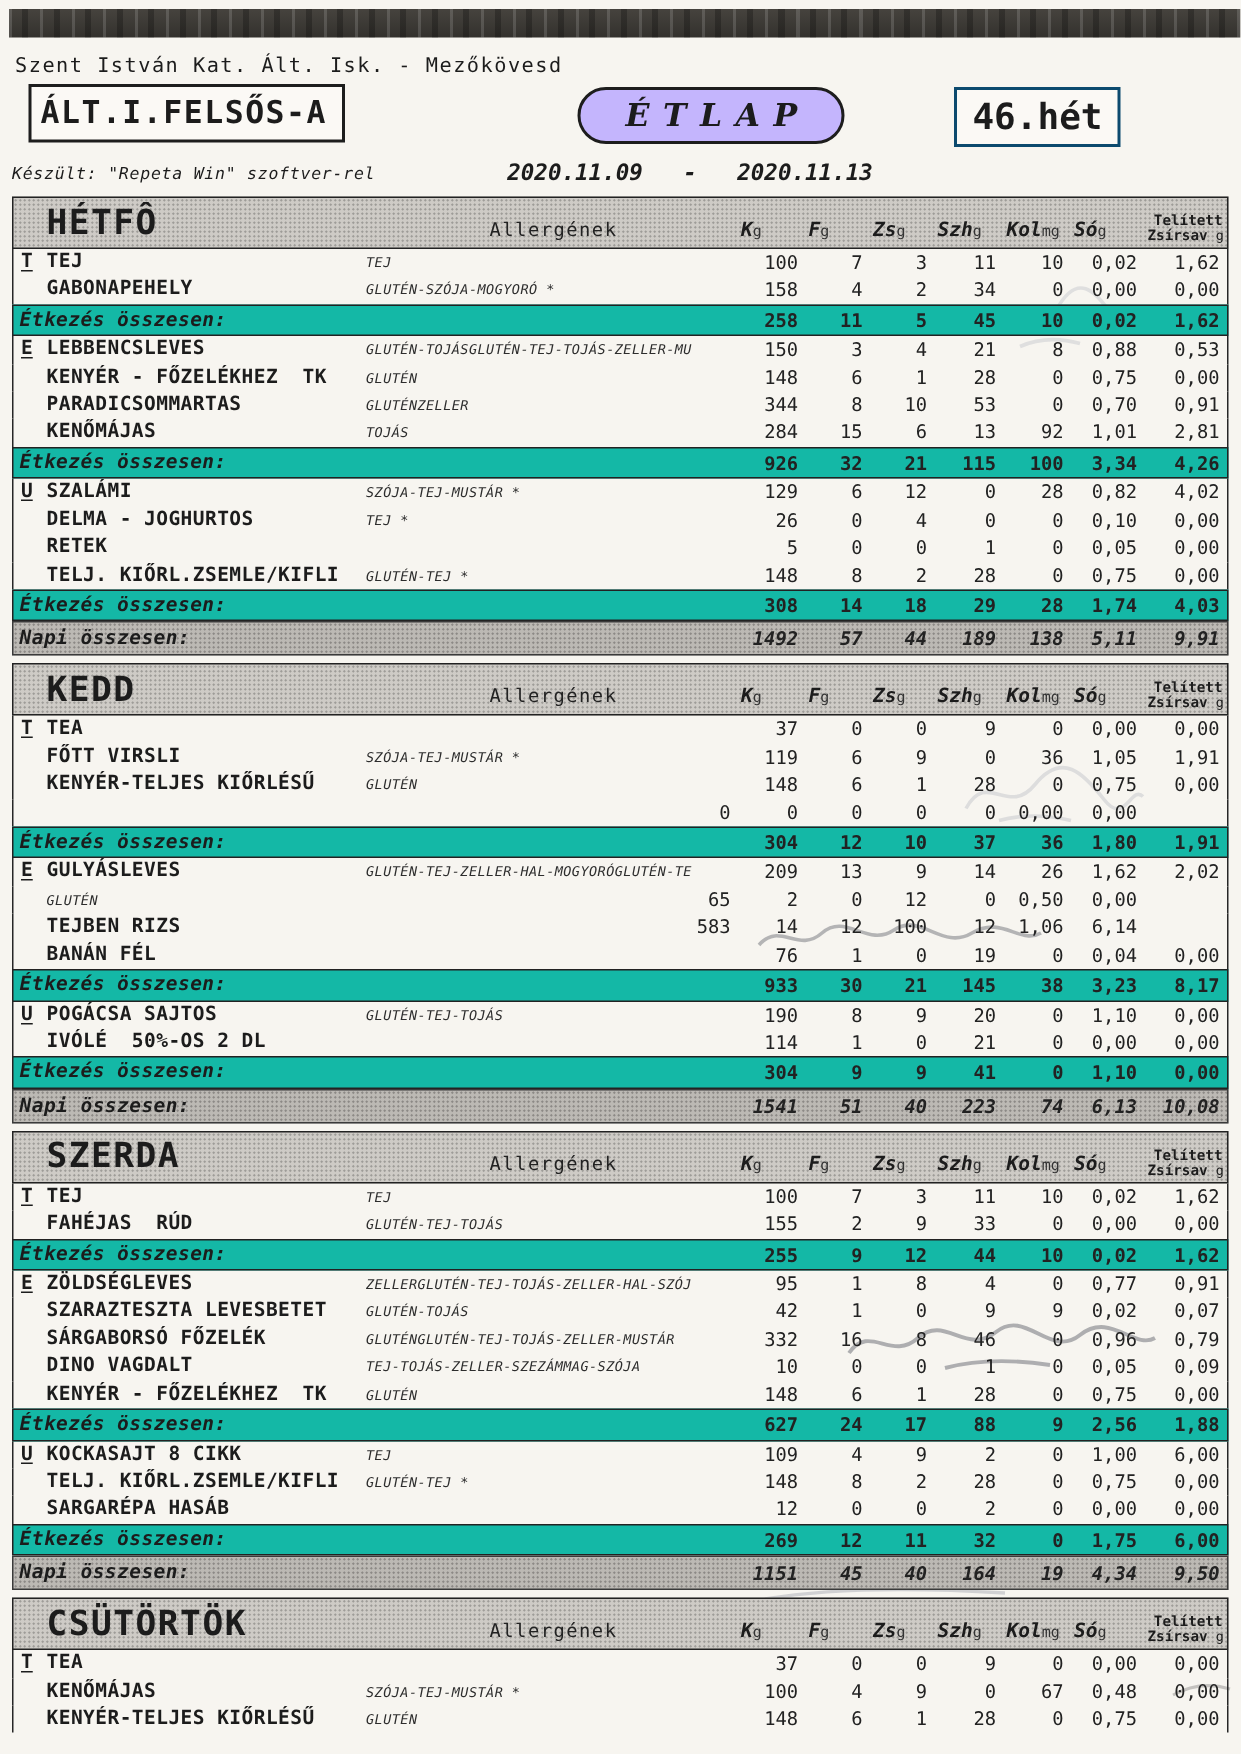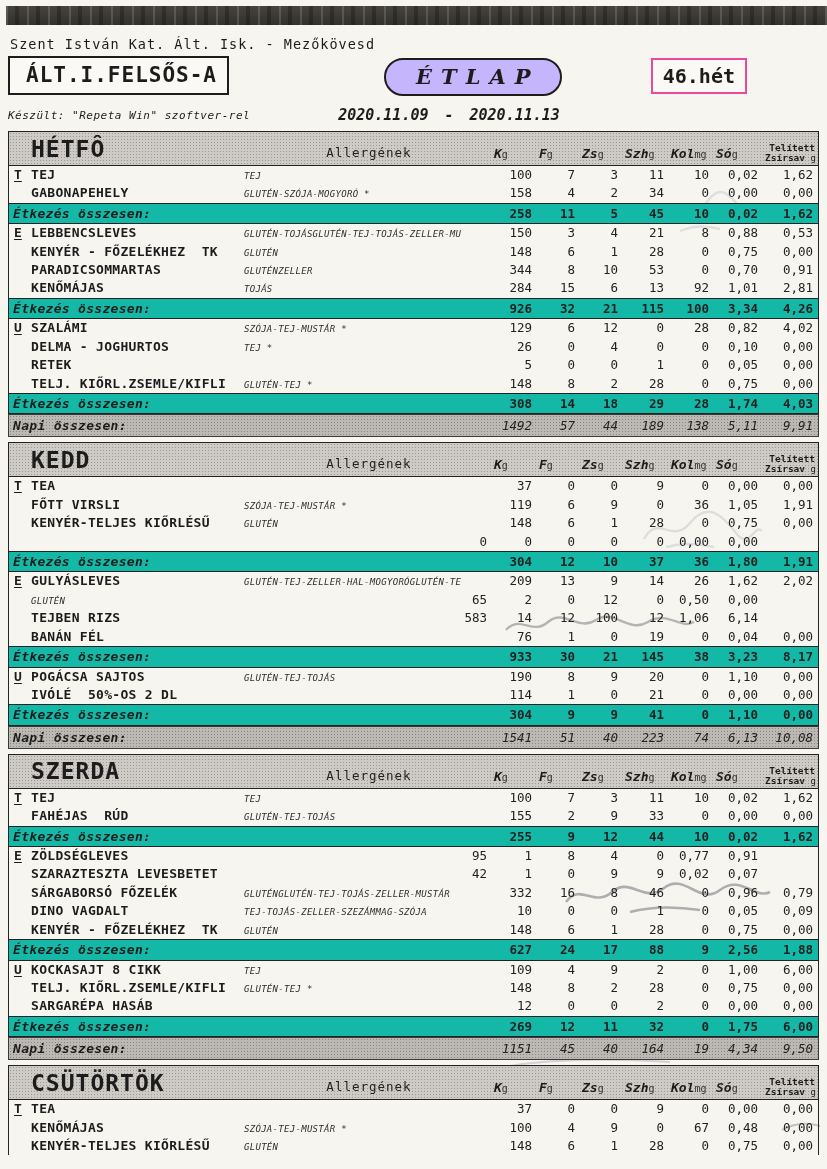--- a/index.html
+++ b/index.html
@@ -11,31 +11,31 @@
   }
   .scan-band{
     position:absolute;top:6px;left:6px;right:0;height:19px;
     background:
       repeating-linear-gradient(90deg, rgba(255,255,255,.14) 0 2px, rgba(0,0,0,0) 2px 9px, rgba(0,0,0,.25) 9px 13px, rgba(0,0,0,0) 13px 21px),
       linear-gradient(#46433e,#33312d);
   }
   .content{position:relative;padding:34px 8px 0 8px;}
   .school-line{font-size:13.5px;letter-spacing:1px;margin:2px 0 4px 2px;}
   .title-row{display:flex;align-items:flex-start;height:48px;}
-  .class-box{border:2px solid #1d1d1d;padding:5px 10px 6px 16px;font-size:21px;font-weight:bold;letter-spacing:1px;background:#fbf9f5;}
+  .class-box{border:2px solid #1d1d1d;padding:5px 10px 6px 6px;font-size:21px;font-weight:bold;letter-spacing:1px;background:#fbf9f5;margin-left:11px;}
   .etlap-box{
     border:2px solid #1d1d1d;border-radius:20px;padding:4px 20px 5px 30px;
     font-family:"DejaVu Serif","Liberation Serif",serif;
     font-style:italic;font-weight:bold;font-size:21px;letter-spacing:9px;
     margin-left:155px;margin-top:2px;background:#c4b5fd;
   }
-  .week-box{border:2px solid #ec4899;padding:4px 10px;font-size:20px;font-weight:bold;margin-left:auto;margin-right:72px;margin-top:2px;background:#fbf9f5;}
+  .week-box{border:2px solid #0c4a6e;padding:4px 10px;font-size:24px;font-weight:bold;margin-left:auto;margin-right:72px;margin-top:2px;background:#fbf9f5;}
   .info-row{display:flex;height:22px;align-items:center;margin-top:0px;}
   .made-with{font-size:11px;font-style:italic;letter-spacing:.5px;}
-  .date-range{font-size:15px;font-weight:bold;font-style:italic;margin-left:88px;display:flex;gap:16px;}
+  .date-range{font-size:15px;font-weight:bold;font-style:italic;margin-left:88px;display:flex;gap:27px;}
   
   .row{display:grid;grid-template-columns:22px 213px 250px 45px 43px 43px 46px 45px 49px 55px;}
   .dayhead{
     height:33px;border:1.6px solid #222;align-items:end;margin-top:5px;
     background-color:#cecbc6;
     background-image:radial-gradient(rgba(0,0,0,.25) .6px, rgba(0,0,0,0) .7px);
     background-size:3px 3px;
   }
   .dayname{grid-column:1/3;font-size:23px;font-weight:bold;letter-spacing:1px;padding-left:22px;align-self:center;line-height:26px;}
   .allhead{grid-column:3;text-align:center;font-size:12.5px;letter-spacing:1px;align-self:end;padding-bottom:5px;color:#222;}
@@ -53,21 +53,21 @@
   .total{height:19.5px;line-height:19.5px;border:1.6px solid #222;margin:0 0;background:#14b8a6;}
   .tlabel{grid-column:1/4;font-style:italic;font-weight:bold;font-size:13px;padding-left:4px;letter-spacing:.3px;}
   .total .v{font-weight:bold;}
   .napi{
     height:21px;line-height:21px;border:1.2px solid #3a3a3a;margin-top:0;
     background-color:#bcb9b4;
     background-image:radial-gradient(rgba(0,0,0,.28) .6px, rgba(0,0,0,0) .7px);
     background-size:3px 3px;
   }
   .napi .tlabel{font-size:13px;}
-  .napi .v{font-weight:normal;font-style:italic;}
+  .napi .v{font-weight:bold;font-style:italic;}
   
   .ghost{position:absolute;pointer-events:none;}
 </style>
 </head>
 <body>
 
 <div class="scan-band"></div>
 
 <svg class="ghost" style="left:660px;top:185px;opacity:.22" width="120" height="55" viewBox="0 0 120 55">
     <path d="M6 38 C18 10,30 48,44 22 S70 8,82 26 S104 14,114 30 M20 46 q18 -8 40 -2" stroke="#8d93a4" stroke-width="2.4" fill="none"></path>
@@ -505,31 +505,33 @@
           <span class="v">9</span>
           <span class="v">12</span>
           <span class="v">44</span>
           <span class="v">10</span>
           <span class="v">0,02</span>
           <span class="v">1,62</span>
         </div>
         <div class="row item">
           <span class="marker"><u>E</u></span>
           <span class="iname">ZÖLDSÉGLEVES</span>
+          <span class="allerg">ZELLERGLUTÉN-TEJ-TOJÁS-ZELLER-HAL-SZÓJ</span>
           <span class="v">95</span>
           <span class="v">1</span>
           <span class="v">8</span>
           <span class="v">4</span>
           <span class="v">0</span>
           <span class="v">0,77</span>
           <span class="v">0,91</span>
         </div>
         <div class="row item">
           <span class="marker"></span>
           <span class="iname">SZARAZTESZTA LEVESBETET</span>
+          <span class="allerg">GLUTÉN-TOJÁS</span>
           <span class="v">42</span>
           <span class="v">1</span>
           <span class="v">0</span>
           <span class="v">9</span>
           <span class="v">9</span>
           <span class="v">0,02</span>
           <span class="v">0,07</span>
         </div>
         <div class="row item">
           <span class="marker"></span>

